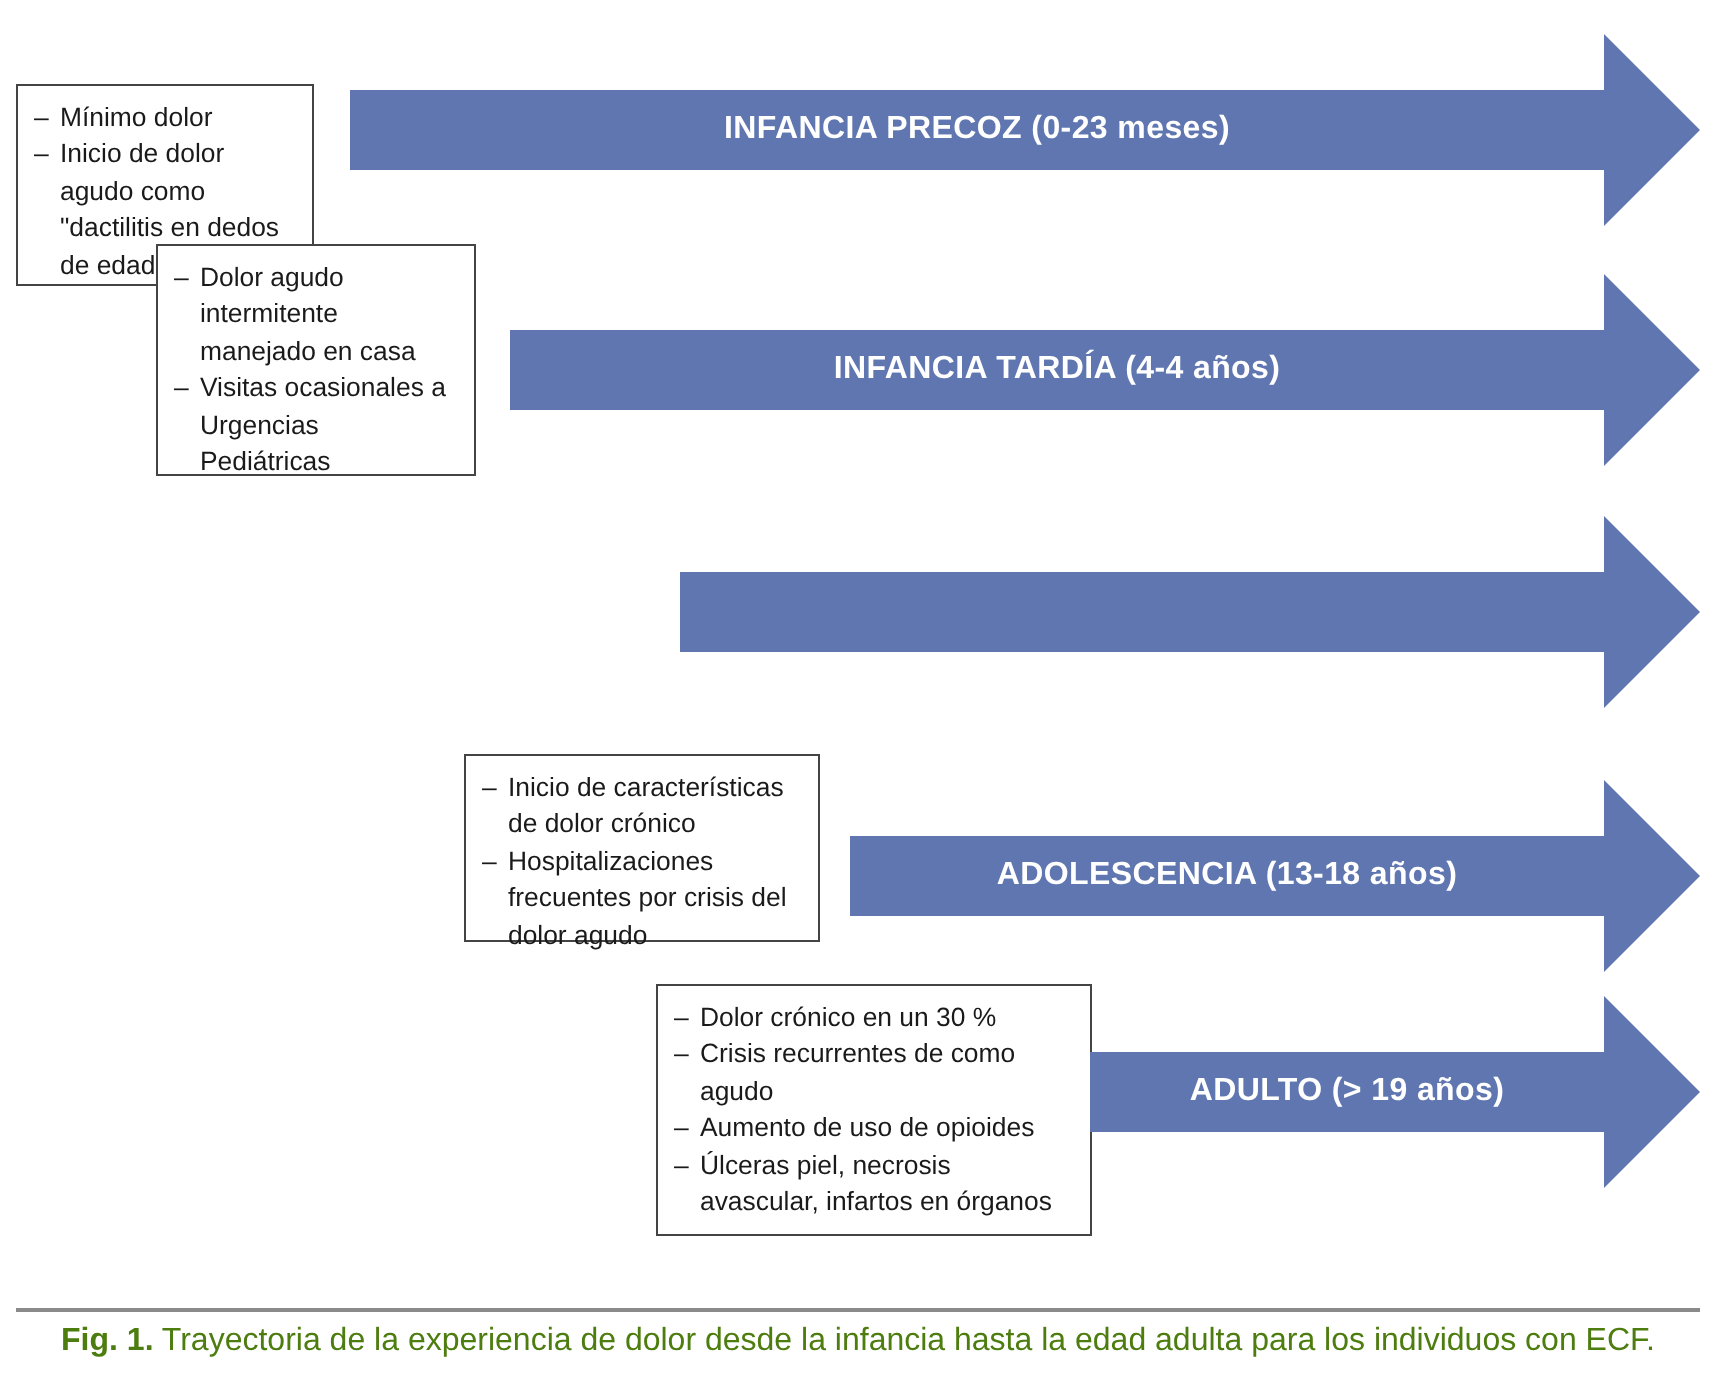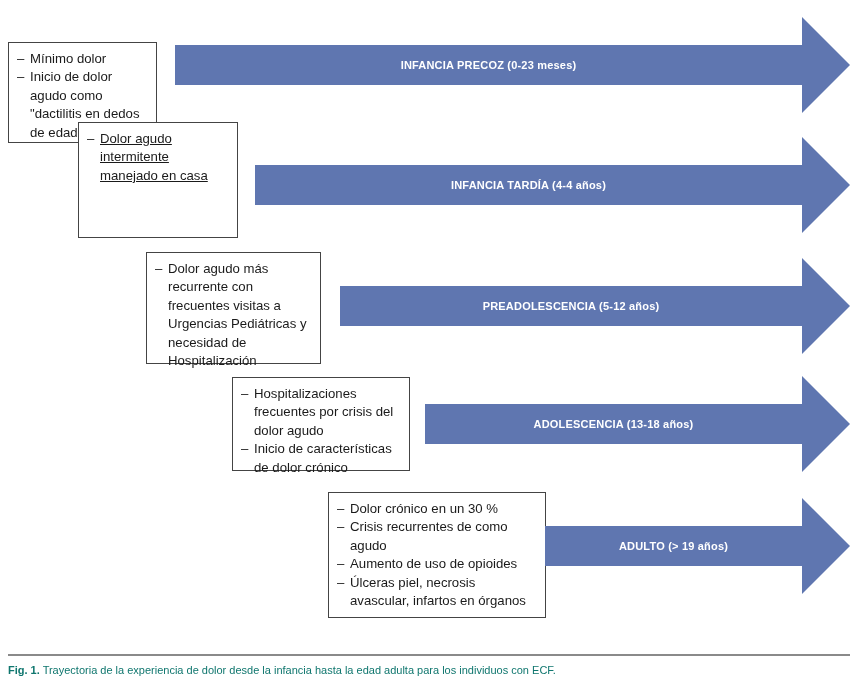--- a/index.html
+++ b/index.html
@@ -40,21 +40,21 @@
   }
   .arrow-label {
     position: absolute;
     left: 0;
     right: 0;
     top: 50%;
     transform: translateY(-50%);
     text-align: center;
     color: #ffffff;
     font-weight: bold;
-    font-size: 11px;
+    font-size: 16px;
     letter-spacing: 0.2px;
     white-space: nowrap;
     pointer-events: none;
     padding-right: 48px;
     box-sizing: border-box;
   }
   
   .note-box {
     position: absolute;
     box-sizing: border-box;
@@ -88,23 +88,24 @@
     top: 654px;
     width: 842px;
     height: 1.5px;
     background: #8a8a8a;
   }
   .caption {
     position: absolute;
     left: 8px;
     top: 662px;
     width: 842px;
-    font-size: 11px;
+    font-size: 16px;
     line-height: 17px;
-    color: #0f766e;
+    color: #4d7c0f;
+    text-align: center;
   }
   .caption-strong {
     font-weight: bold;
   }
 </style>
 </head>
 <body>
 
 <div id="figure">
 
@@ -117,54 +118,49 @@
       </ul>
     </div>
 
     <div class="arrow" style="left:175px; top:17px; width:675px; height:96px;">
       <svg viewBox="0 0 675 96" preserveAspectRatio="none">
         <polygon points="0,28 627,28 627,0 675,48 627,96 627,68 0,68" fill="#5f76b0"></polygon>
       </svg>
       <div class="arrow-label">INFANCIA PRECOZ (0-23 meses)</div>
     </div>
 
-    <div class="note-box" style="left:78px; top:122px; width:160px; height:116px;text-decoration:underline;">
+    <div class="note-box" style="left:78px; top:122px; width:160px; height:116px;">
       <ul class="note-list">
         <li class="note-item">Dolor agudo intermitente manejado en casa</li>
+        <li class="note-item">Visitas ocasionales a Urgencias Pediátricas</li>
       </ul>
     </div>
 
     <div class="arrow" style="left:255px; top:137px; width:595px; height:96px;">
       <svg viewBox="0 0 595 96" preserveAspectRatio="none">
         <polygon points="0,28 547,28 547,0 595,48 547,96 547,68 0,68" fill="#5f76b0"></polygon>
       </svg>
       <div class="arrow-label">INFANCIA TARDÍA (4-4 años)</div>
     </div>
 
-    <div class="note-box" style="left:146px; top:252px; width:175px; height:112px;">
-      <ul class="note-list">
-        <li class="note-item">Dolor agudo más recurrente con frecuentes visitas a Urgencias Pediátricas y necesidad de Hospitalización</li>
-      </ul>
-    </div>
 
     <div class="arrow" style="left:340px; top:258px; width:510px; height:96px;">
       <svg viewBox="0 0 510 96" preserveAspectRatio="none">
         <polygon points="0,28 462,28 462,0 510,48 462,96 462,68 0,68" fill="#5f76b0"></polygon>
       </svg>
-      <div class="arrow-label">PREADOLESCENCIA (5-12 años)</div>
     </div>
 
     <div class="note-box" style="left:232px; top:377px; width:178px; height:94px;">
       <ul class="note-list">
+        <li class="note-item">Inicio de características de dolor crónico</li>
         <li class="note-item">Hospitalizaciones frecuentes por crisis del dolor agudo</li>
-        <li class="note-item">Inicio de características de dolor crónico</li>
       </ul>
     </div>
 
-    <div class="arrow" style="left:425px; top:376px; width:425px; height:96px;">
+    <div class="arrow" style="left:425px; top:390px; width:425px; height:96px;">
       <svg viewBox="0 0 425 96" preserveAspectRatio="none">
         <polygon points="0,28 377,28 377,0 425,48 377,96 377,68 0,68" fill="#5f76b0"></polygon>
       </svg>
       <div class="arrow-label">ADOLESCENCIA (13-18 años)</div>
     </div>
 
     <div class="note-box" style="left:328px; top:492px; width:218px; height:126px;">
       <ul class="note-list">
         <li class="note-item">Dolor crónico en un 30 %</li>
         <li class="note-item">Crisis recurrentes de como agudo</li>

